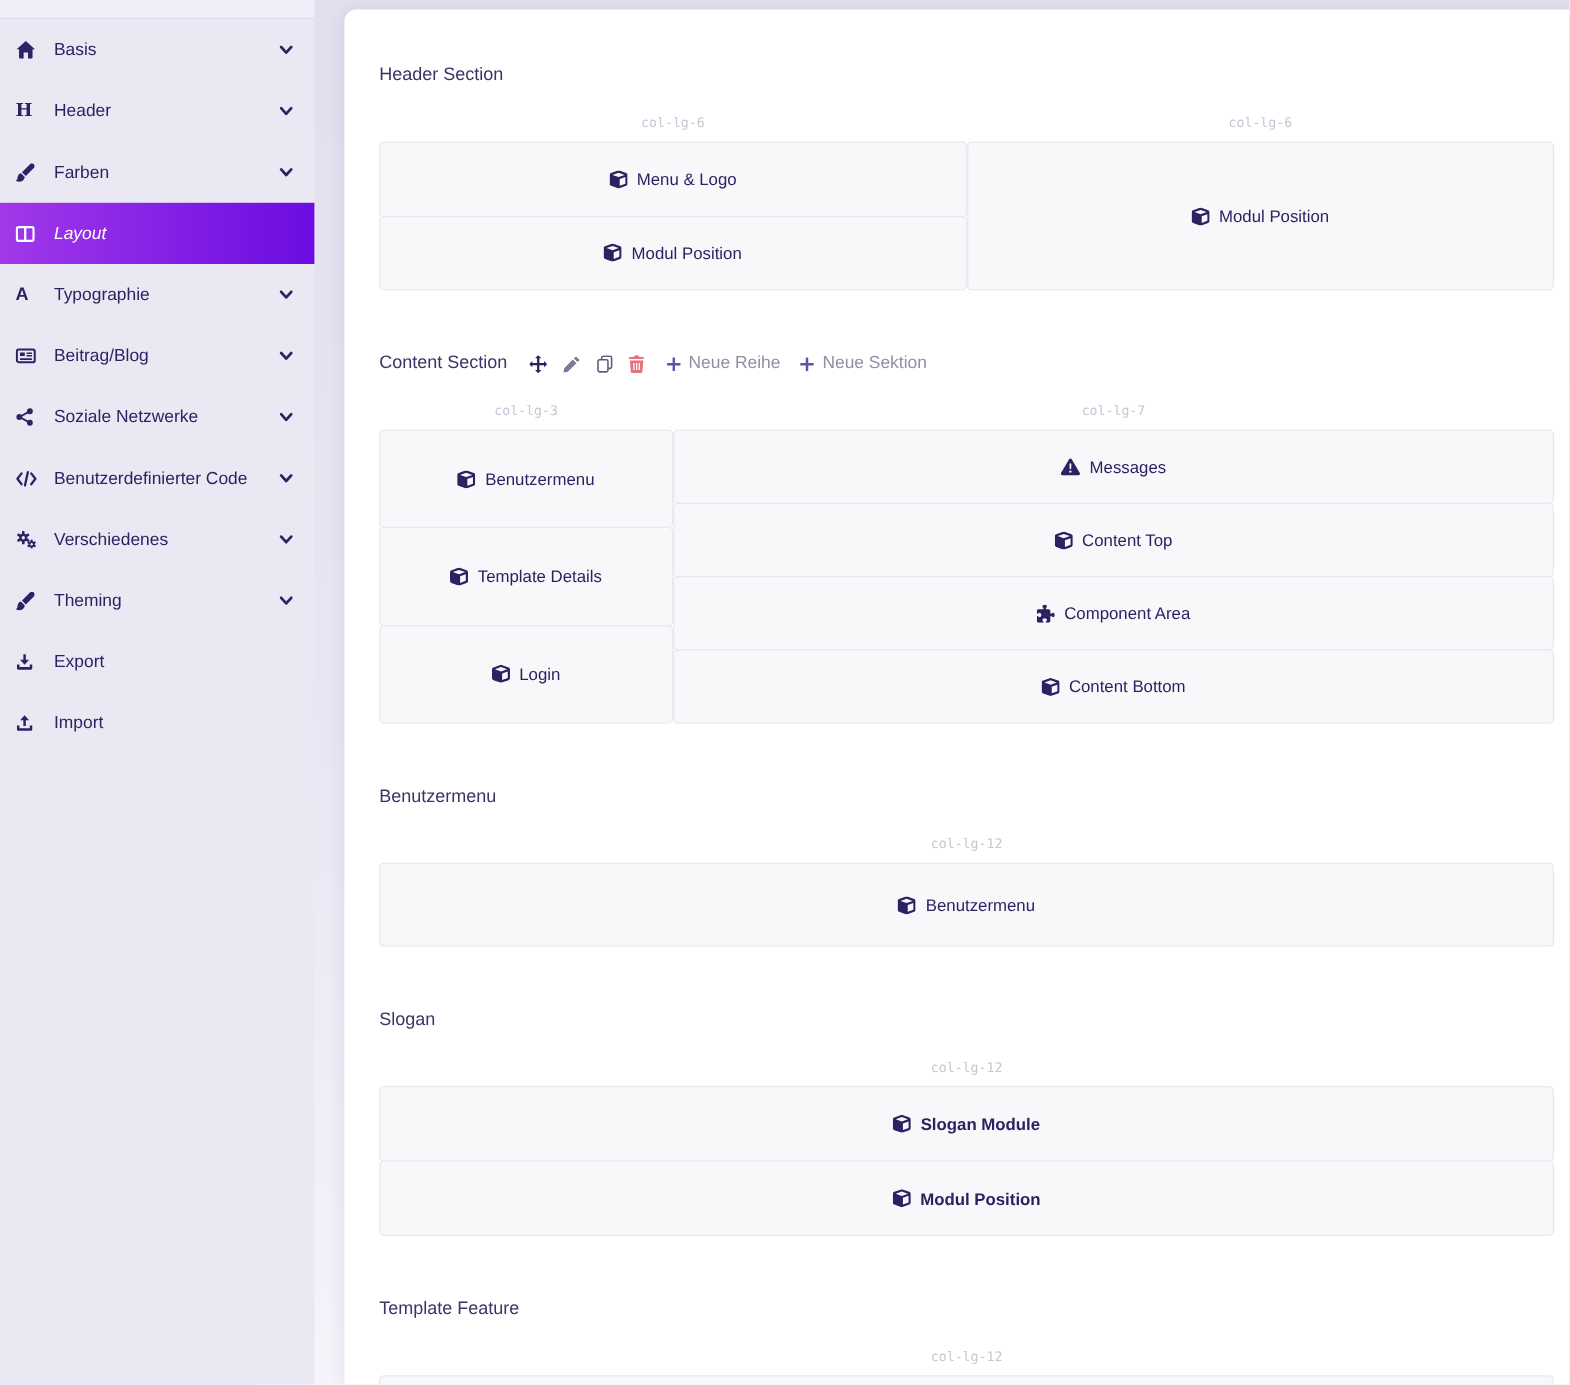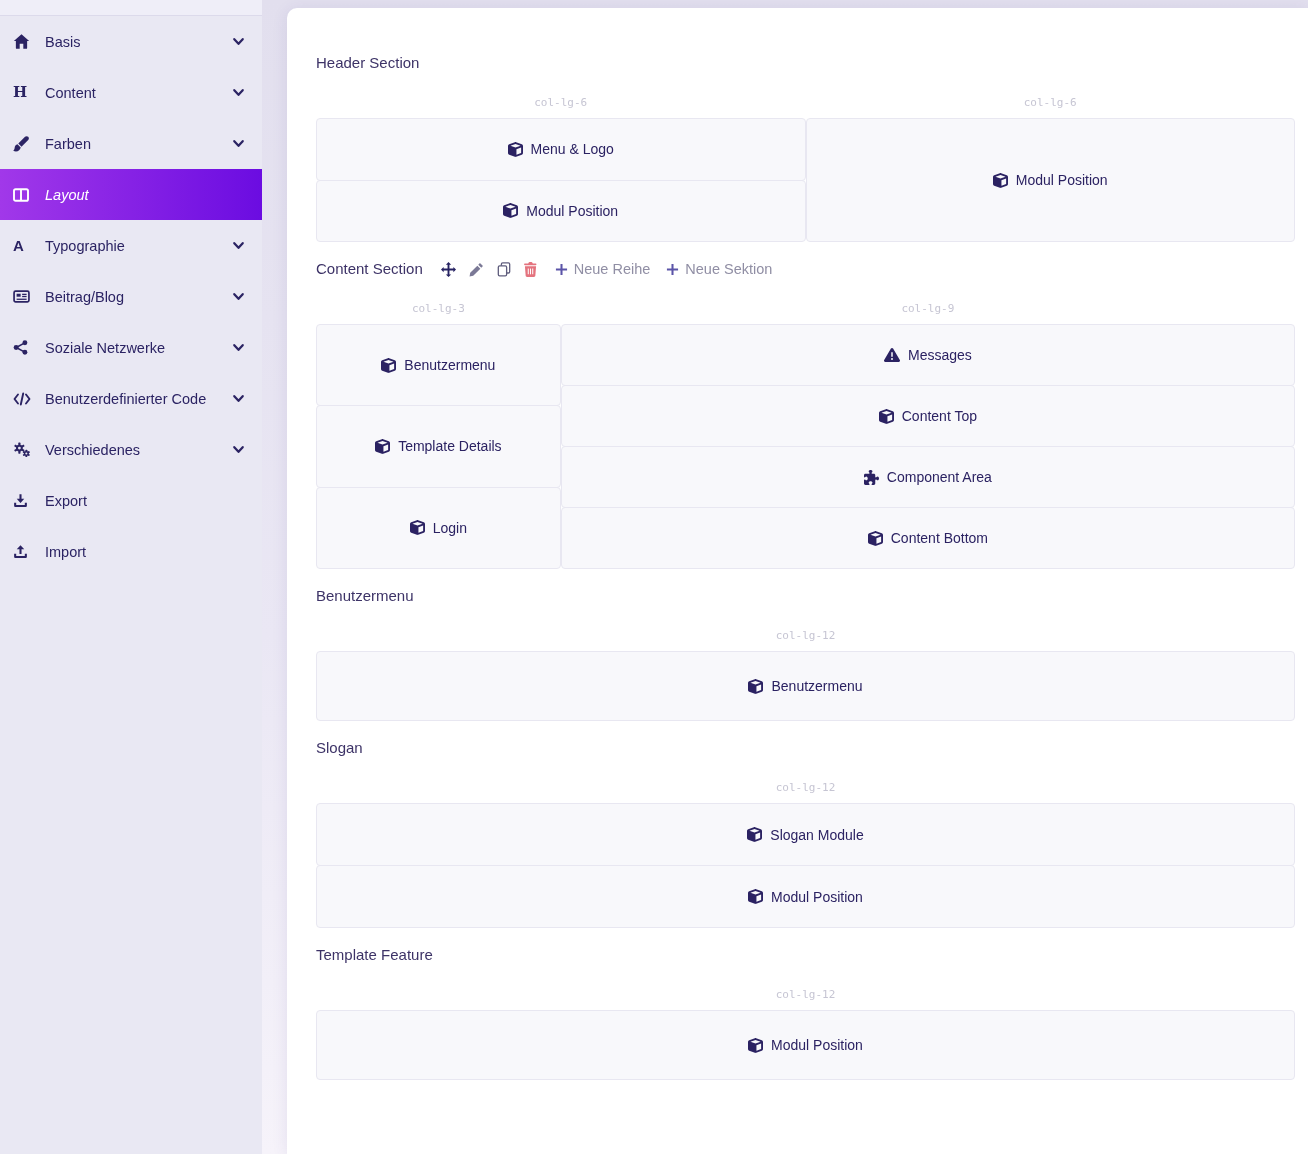--- a/index.html
+++ b/index.html
@@ -35,21 +35,21 @@
   }
   .txt-icon{font-family:"DejaVu Serif",serif;font-weight:700;font-size:15px;line-height:1;}
   .txt-icon.sans{font-family:"Liberation Sans",sans-serif;font-weight:700;}
   
   .main-card{
     position:absolute;left:287px;top:8px;right:0;bottom:0;
     background:#ffffff;border-radius:10px 0 0 0;
     box-shadow:0 2px 16px rgba(70,50,140,.10);
     padding:46px 13px 0 29px;box-sizing:border-box;z-index:1;
   }
-  .section{margin-top:18px;}
+  .section{margin-top:52px;}
   .section:first-child{margin-top:0;}
   .section-header{display:flex;align-items:center;height:18px;}
   .section-title{
     font-size:15px;font-weight:400;color:#3d3367;margin:0;line-height:18px;
   }
   .section-toolbar{display:flex;align-items:center;margin-left:18px;}
   .tool-btn{display:flex;align-items:center;margin-right:13px;cursor:pointer;}
   .tool-btn.move{color:#262262;}
   .tool-btn.pencil{color:#7b7996;}
   .tool-btn.copy{color:#5f5d7d;}
@@ -90,21 +90,21 @@
       <span class="chevron" style="display: inline-flex; align-items: center;">
         <svg viewBox="0 0 16 16" width="15" height="15">
           <polyline points="3.5,5.5 8,10.5 12.5,5.5" fill="none" stroke="currentColor" stroke-width="2.4" stroke-linecap="round" stroke-linejoin="round"></polyline>
         </svg>
       </span>
     </div>
     <div class="nav-item">
       <span class="nav-icon" style="display: inline-flex; align-items: center;">
         <span class="txt-icon">H</span>
       </span>
-      <span class="nav-label">Content</span>
+      <span class="nav-label">Header</span>
       <span class="chevron" style="display: inline-flex; align-items: center;">
         <svg viewBox="0 0 16 16" width="15" height="15">
           <polyline points="3.5,5.5 8,10.5 12.5,5.5" fill="none" stroke="currentColor" stroke-width="2.4" stroke-linecap="round" stroke-linejoin="round"></polyline>
         </svg>
       </span>
     </div>
     <div class="nav-item">
       <span class="nav-icon" style="display: inline-flex; align-items: center;">
         <svg viewBox="0 0 16 16" width="16" height="16">
           <path fill="currentColor" d="M15.2.8c.9.9.9 2.3 0 3.2L8.5 10.7 5.3 7.5 12 .8c.9-.9 2.3-.9 3.2 0zM4.5 8.3l3.2 3.2c-.4 2.3-2.3 4-4.7 4-1 0-1.9-.3-2.7-.8.8-.7 1.2-1.5 1.3-2.5.1-2 1.2-3.5 2.9-3.9z"></path>
@@ -211,20 +211,33 @@
       </span>
       <span class="nav-label">Verschiedenes</span>
       <span class="chevron" style="display: inline-flex; align-items: center;">
         <svg viewBox="0 0 16 16" width="15" height="15">
           <polyline points="3.5,5.5 8,10.5 12.5,5.5" fill="none" stroke="currentColor" stroke-width="2.4" stroke-linecap="round" stroke-linejoin="round"></polyline>
         </svg>
       </span>
     </div>
     <div class="nav-item">
       <span class="nav-icon" style="display: inline-flex; align-items: center;">
+        <svg viewBox="0 0 16 16" width="16" height="16">
+          <path fill="currentColor" d="M15.2.8c.9.9.9 2.3 0 3.2L8.5 10.7 5.3 7.5 12 .8c.9-.9 2.3-.9 3.2 0zM4.5 8.3l3.2 3.2c-.4 2.3-2.3 4-4.7 4-1 0-1.9-.3-2.7-.8.8-.7 1.2-1.5 1.3-2.5.1-2 1.2-3.5 2.9-3.9z"></path>
+        </svg>
+      </span>
+      <span class="nav-label">Theming</span>
+      <span class="chevron" style="display: inline-flex; align-items: center;">
+        <svg viewBox="0 0 16 16" width="15" height="15">
+          <polyline points="3.5,5.5 8,10.5 12.5,5.5" fill="none" stroke="currentColor" stroke-width="2.4" stroke-linecap="round" stroke-linejoin="round"></polyline>
+        </svg>
+      </span>
+    </div>
+    <div class="nav-item">
+      <span class="nav-icon" style="display: inline-flex; align-items: center;">
         <svg viewBox="0 0 16 16" width="15" height="15">
           <path fill="currentColor" d="M6.9 1.2h2.2v5h2.9L8 10.6 4 6.2h2.9z"></path>
           <path fill="currentColor" d="M1.2 10.3h2.2v2.4h9.2v-2.4h2.2v3.3c0 .8-.6 1.4-1.4 1.4H2.6c-.8 0-1.4-.6-1.4-1.4z"></path>
         </svg>
       </span>
       <span class="nav-label">Export</span>
     </div>
     <div class="nav-item">
       <span class="nav-icon" style="display: inline-flex; align-items: center;">
         <svg viewBox="0 0 16 16" width="15" height="15">
@@ -328,21 +341,21 @@
                 <svg viewBox="0 0 14 14" width="13" height="13">
                   <path fill="currentColor" d="M5.9 1h2.2v4.9H13v2.2H8.1V13H5.9V8.1H1V5.9h4.9z"></path>
                 </svg>
               </span>
               <span>Neue Sektion</span>
             </span>
           </div>
         </div>
         <div class="col-labels">
           <div class="col-label" style="width: 25%;">col-lg-3</div>
-          <div class="col-label" style="width: 75%;">col-lg-9</div>
+          <div class="col-label" style="width: 75%;">col-lg-7</div>
         </div>
         <div class="grid-row" style="height: 245px;">
           <div class="grid-col" style="width: 25%;">
             <div class="module-box">
               <span class="mod-icon" style="display: inline-flex; align-items: center;">
                 <svg viewBox="0 0 512 512" width="15" height="15">
                   <path fill="currentColor" d="M234.5 5.7c13.9-5 29.1-5 43.1 0l192 68.6C495 83.4 512 107.5 512 134.6V377.4c0 27-17 51.2-42.5 60.3l-192 68.6c-13.9 5-29.1 5-43.1 0l-192-68.6C17 428.6 0 404.5 0 377.4V134.6c0-27 17-51.2 42.5-60.3l192-68.6zM256 66L82.3 128 256 190l173.7-62L256 66zm32 368.6l160-57.1v-188L288 246.6v188z"></path>
                 </svg>
               </span>
               <span class="mod-label">Benutzermenu</span>
@@ -421,21 +434,21 @@
         </div>
       </div>
       <div class="section">
         <div class="section-header">
           <h2 class="section-title">Slogan</h2>
         </div>
         <div class="col-labels">
           <div class="col-label" style="width: 100%;">col-lg-12</div>
         </div>
         <div class="grid-row" style="height: 125px;">
-          <div class="grid-col" style="width: 100%;">
+          <div class="grid-col" style="width: 100%; font-weight: bold;">
             <div class="module-box">
               <span class="mod-icon" style="display: inline-flex; align-items: center;">
                 <svg viewBox="0 0 512 512" width="15" height="15">
                   <path fill="currentColor" d="M234.5 5.7c13.9-5 29.1-5 43.1 0l192 68.6C495 83.4 512 107.5 512 134.6V377.4c0 27-17 51.2-42.5 60.3l-192 68.6c-13.9 5-29.1 5-43.1 0l-192-68.6C17 428.6 0 404.5 0 377.4V134.6c0-27 17-51.2 42.5-60.3l192-68.6zM256 66L82.3 128 256 190l173.7-62L256 66zm32 368.6l160-57.1v-188L288 246.6v188z"></path>
                 </svg>
               </span>
               <span class="mod-label">Slogan Module</span>
             </div>
             <div class="module-box">
               <span class="mod-icon" style="display: inline-flex; align-items: center;">

